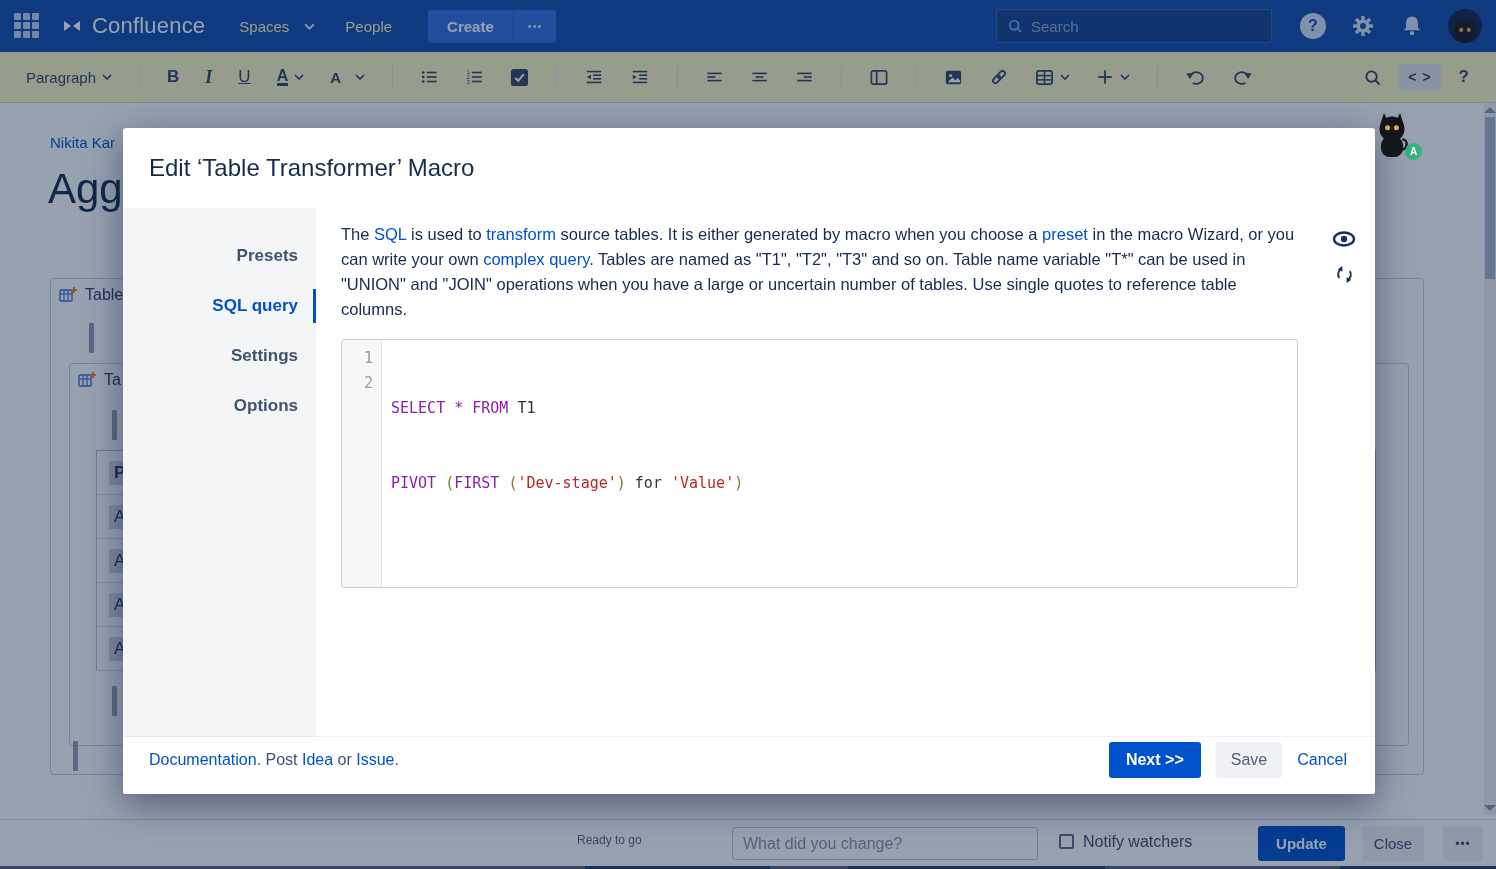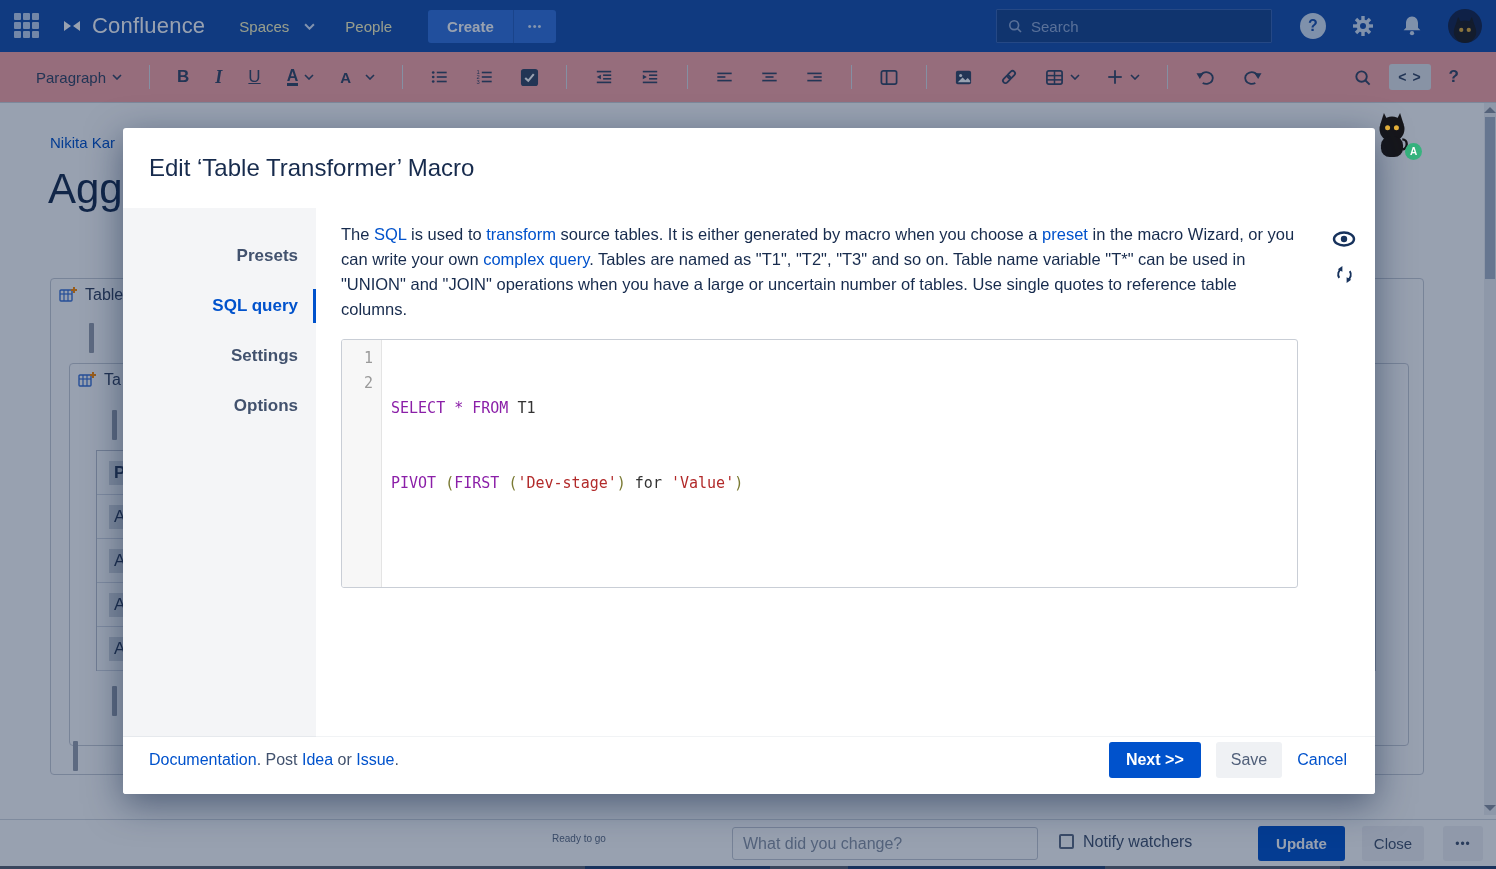--- a/index.html
+++ b/index.html
@@ -25,22 +25,22 @@
         display:flex; align-items:center; padding:0 10px; gap:8px; margin-right:28px; }
   .nav-search input { background:transparent; border:none; outline:none; color:#cdddf6; font-size:15px; width:100%; }
   .nav-search input::placeholder { color:#93acd8; }
   .nav-icon { margin-right:24px; cursor:pointer; display:flex; align-items:center; }
   .help-circle { width:26px; height:26px; border-radius:50%; background:#d5e3f7; color:#154ead;
         font-weight:700; font-size:16px; display:flex; align-items:center; justify-content:center; }
   .nav-avatar { width:34px; height:34px; border-radius:50%; background:#13244a; overflow:hidden;
         display:flex; align-items:flex-end; justify-content:center; cursor:pointer; }
 
   
-  .toolbar { position:absolute; top:52px; left:0; width:1496px; height:51px; background:#fca5a5;
-        border-bottom:1px solid #d0d4db; display:flex; align-items:center; padding:0 29px; color:#344563; z-index:2;gap:12px; }
+  .toolbar { position:absolute; top:52px; left:0; width:1496px; height:51px; background:#fef9c3;
+        border-bottom:1px solid #d0d4db; display:flex; align-items:center; padding:0 19px; color:#344563; z-index:2;gap:12px; }
   .tb-item { display:flex; align-items:center; gap:6px; padding:5px 7px; border-radius:3px; cursor:pointer; color:#344563; }
   .tb-sep { width:1px; height:24px; background:#dfe2e8; margin:0 8px; }
   .tb-text { font-size:15px; color:#344563; }
   .tb-b { font-weight:700; font-size:17px; }
   .tb-i { font-style:italic; font-family:"Liberation Serif",serif; font-size:18px; font-weight:600; }
   .tb-u { text-decoration:underline; font-size:17px; }
   .tb-A { font-size:16px; font-weight:600; border-bottom:3px solid #344563; line-height:15px; }
   .tb-Asup { font-size:15px; font-weight:600; position:relative; }
   .tb-right { margin-left:auto; display:flex; align-items:center; gap:10px; }
   .src-chip { background:#e4e7ec; border-radius:3px; padding:5px 9px; font-size:14px; font-weight:700; letter-spacing:1px; cursor:pointer; }
@@ -65,21 +65,21 @@
   
   .scroll { position:absolute; left:1484px; top:103px; width:12px; height:712px; background:#eef0f3; z-index:1; }
   .scroll .thumb { position:absolute; left:1px; top:14px; width:10px; height:162px; background:#aab6c9; }
   .scroll .arr { position:absolute; left:0; width:0; height:0; border-left:6px solid transparent; border-right:6px solid transparent; }
   .scroll .up { top:4px; border-bottom:6px solid #8b93a3; }
   .scroll .down { bottom:4px; border-top:6px solid #8b93a3; }
 
   
   .bottombar { position:absolute; left:0; top:819px; width:1496px; height:47px; background:#fff;
         border-top:1px solid #d4d9e0; z-index:1; }
-  .bb-status { position:absolute; left:552px; top:13px; font-size:10px; color:#5e6c84; }
+  .bb-status { position:absolute; left:577px; top:13px; font-size:12px; color:#5e6c84; }
   .bb-input { position:absolute; left:732px; top:7px; width:306px; height:33px; border:1px solid #c4cad4;
         border-radius:3px; padding:0 10px; font-size:16px; color:#42526e; outline:none; }
   .bb-input::placeholder { color:#8a94a6; }
   .bb-check { position:absolute; left:1059px; top:14px; width:15px; height:15px; border:2px solid #5e6c84; border-radius:2px; background:#fff; cursor:pointer; }
   .bb-notify { position:absolute; left:1083px; top:13px; font-size:16px; color:#42526e; cursor:default; }
   .bb-btn { position:absolute; top:6px; height:35px; border:none; border-radius:3px; font-size:15px; cursor:pointer; }
   .bb-update { left:1258px; width:87px; background:#0052cc; color:#fff; font-weight:600; }
   .bb-close { left:1362px; width:62px; background:#f1f2f4; color:#42526e; }
   .bb-more { left:1443px; width:40px; background:#f1f2f4; color:#42526e; letter-spacing:1px; font-size:12px; }
   .understrip { position:absolute; left:0; top:866px; width:1496px; height:3px; background:#5c6370; z-index:1; }

